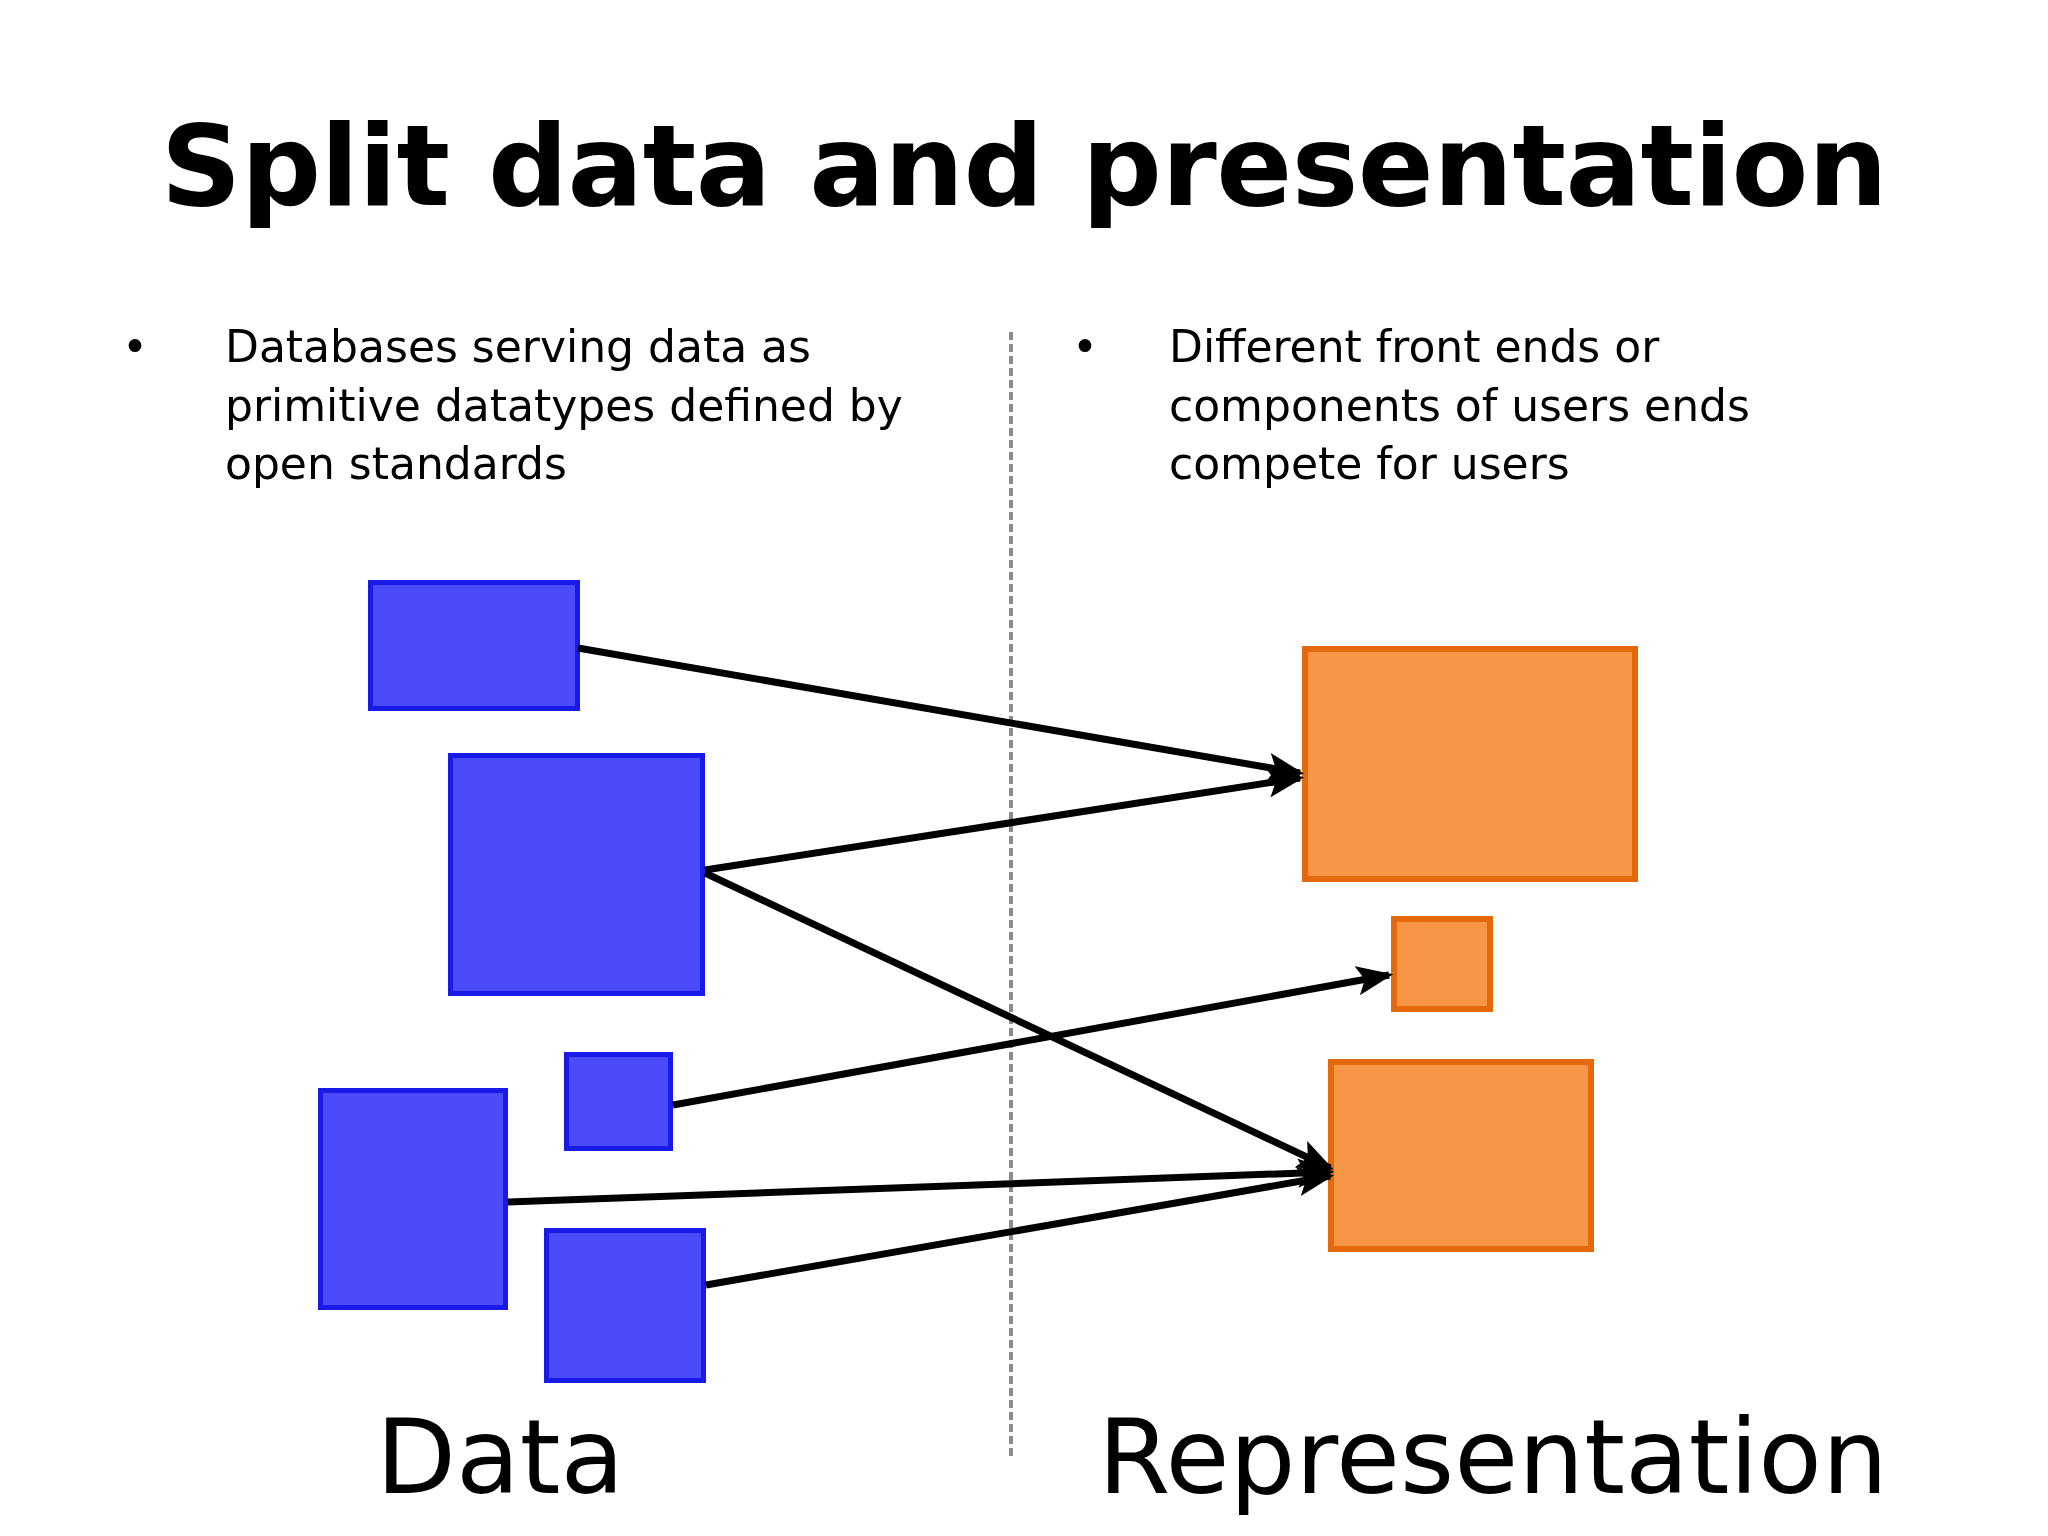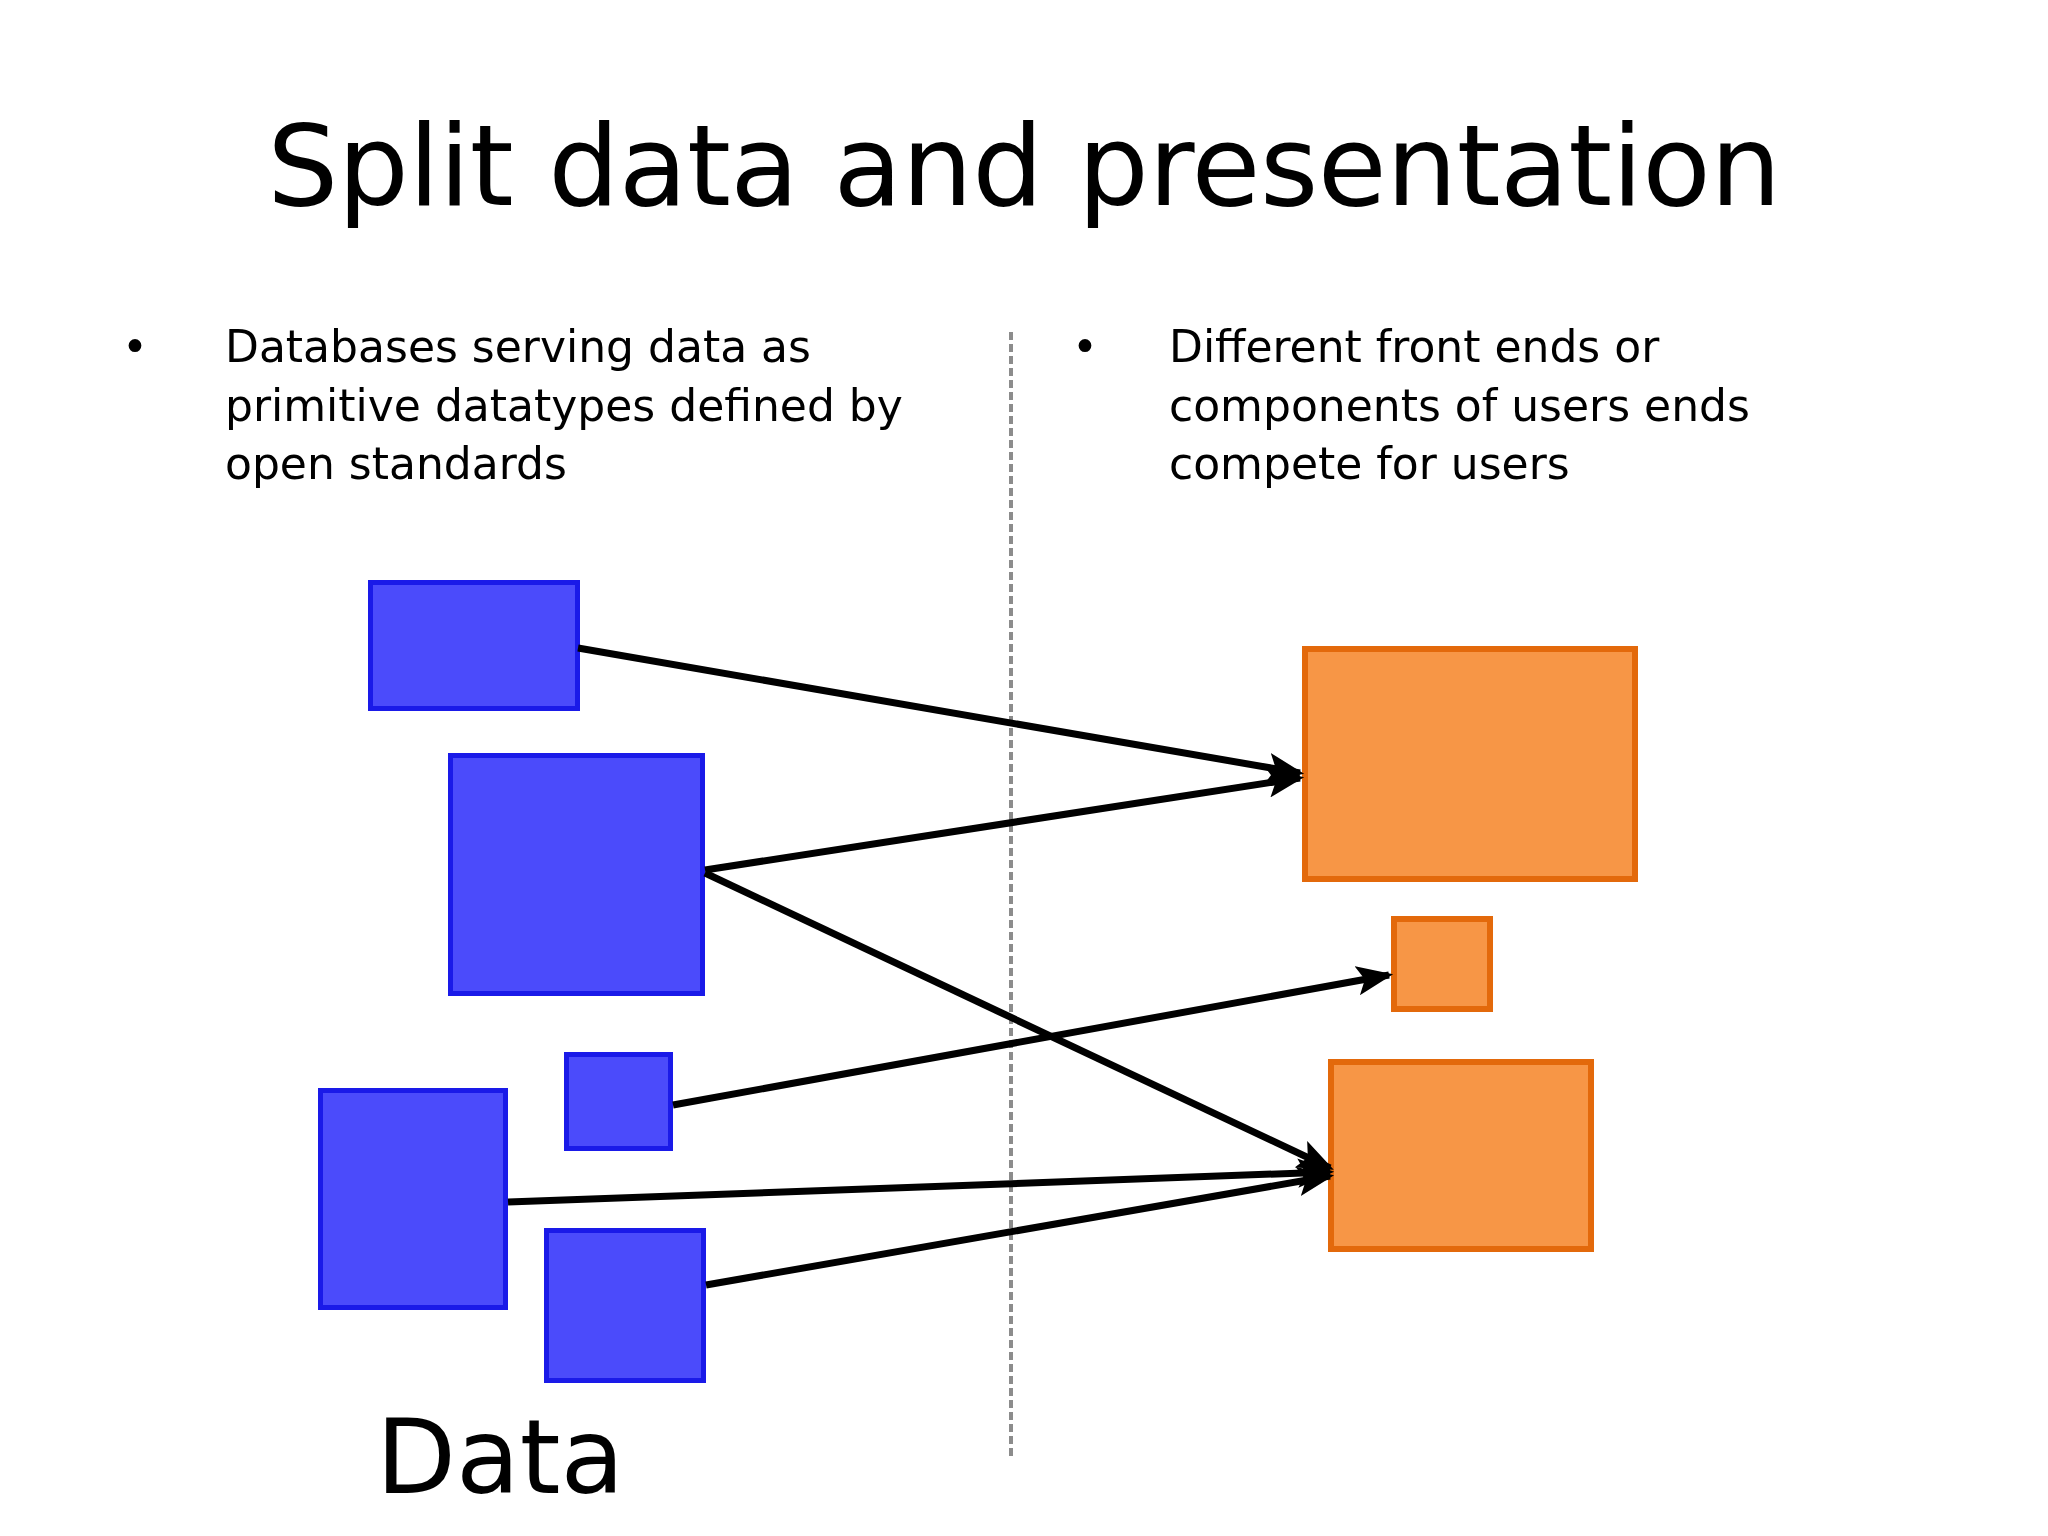--- a/index.html
+++ b/index.html
@@ -19,21 +19,21 @@
 
   
   #slide-title {
     position: absolute;
     left: 0;
     top: 100px;
     width: 2048px;
     text-align: center;
     font-size: 112px;
     line-height: 1.18;
-    font-weight: 400;
+    font-weight: 700;
     letter-spacing: -0.5px;
     color: #000000;
     white-space: nowrap;
   }
 
   
   .bullet-block {
     position: absolute;
     display: flex;
     align-items: flex-start;
@@ -143,14 +143,15 @@
         <line x1="578" y1="648" x2="1300" y2="773" stroke="#000000" stroke-width="7" marker-end="url(#arrowhead)"></line>
         <line x1="705" y1="870" x2="1300" y2="778" stroke="#000000" stroke-width="7" marker-end="url(#arrowhead)"></line>
         <line x1="705" y1="873" x2="1330" y2="1168" stroke="#000000" stroke-width="7" marker-end="url(#arrowhead)"></line>
         <line x1="673" y1="1105" x2="1389" y2="975" stroke="#000000" stroke-width="7" marker-end="url(#arrowhead)"></line>
         <line x1="508" y1="1202" x2="1330" y2="1172" stroke="#000000" stroke-width="7" marker-end="url(#arrowhead)"></line>
         <line x1="706" y1="1285" x2="1330" y2="1176" stroke="#000000" stroke-width="7" marker-end="url(#arrowhead)"></line>
       </g>
   </svg>
 
   <div class="section-label" id="label-data">Data</div>
+  <div class="section-label" id="label-representation">Representation</div>
 
 </div>
 
 </body></html>

